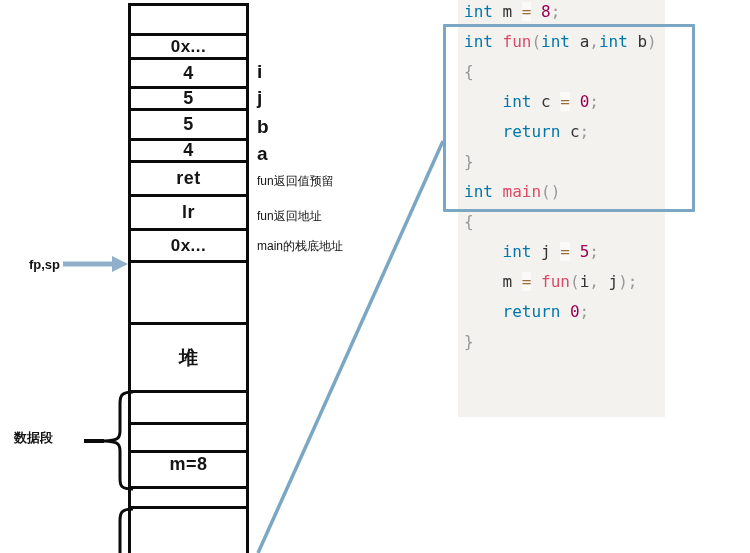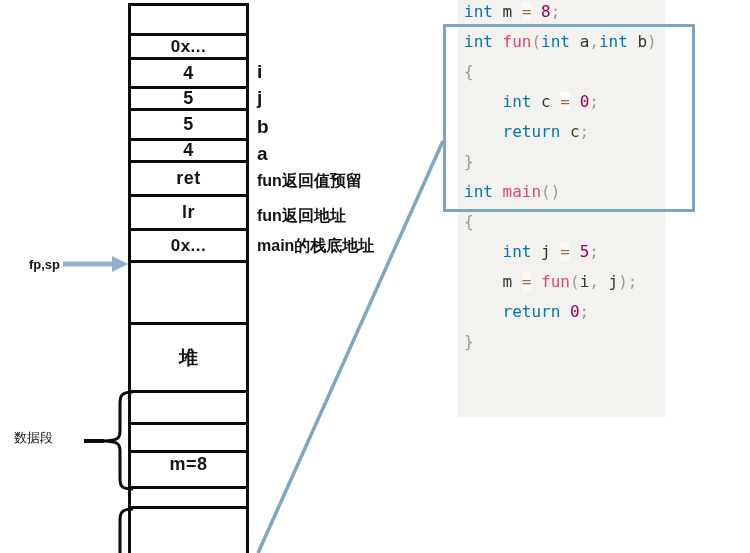--- a/index.html
+++ b/index.html
@@ -15,21 +15,21 @@
   }
   .divider{position:absolute;left:0;width:100%;height:3px;background:#0b0b0b;}
   .cell-text{
     position:absolute;left:0;width:100%;display:flex;align-items:center;justify-content:center;
     font-weight:bold;font-size:18px;color:#151515;letter-spacing:.5px;
   }
   .cell-text.cjk{font-weight:600;font-size:19px;letter-spacing:0;}
   
   .rlabel{
     position:absolute;left:257px;height:22px;display:flex;align-items:center;
-    font-size:16px;color:#131313;white-space:nowrap;font-weight:700;z-index:2;
+    font-size:12px;color:#131313;white-space:nowrap;font-weight:400;z-index:2;
   }
   .rlabel.letter{font-size:19px;font-weight:600;}
   .llabel{
     position:absolute;display:flex;align-items:center;font-weight:bold;
     font-size:13px;color:#131313;white-space:nowrap;z-index:2;
   }
   
   .code{
     position:absolute;left:458px;top:0;width:207px;height:417px;
     background:#f4f2ef;z-index:1;
@@ -90,21 +90,21 @@
 
   <div class="rlabel letter" style="top:61px">i</div>
   <div class="rlabel letter" style="top:87px">j</div>
   <div class="rlabel letter" style="top:116px">b</div>
   <div class="rlabel letter" style="top:143px">a</div>
   <div class="rlabel" style="top:170px">fun返回值预留</div>
   <div class="rlabel" style="top:235px">main的栈底地址</div>
   <div class="rlabel" style="top:205px">fun返回地址</div>
 
   <div class="llabel" style="left:8px;top:253px;width:52px;height:22px;justify-content:flex-end">fp,sp</div>
-  <div class="llabel" style="left:14px;top:427px;height:22px;font-weight:400">数据段</div>
+  <div class="llabel" style="left:14px;top:427px;height:22px;font-weight:700">数据段</div>
 
   <svg class="overlay" viewBox="0 0 750 553">
 
     <g>
       <line x1="63" y1="264" x2="113" y2="264" stroke="#8fafcb" stroke-width="5"></line>
       <polygon points="112,256 128,264 112,272" fill="#8fafcb"></polygon>
     </g>
 
     <path d="M133,392 C121,392 120,396 120,404 L120,431 C120,439 117,440.5 104,441 C117,441.5 120,443 120,451 L120,478 C120,486 121,489 133,489" fill="none" stroke="#0b0b0b" stroke-width="3"></path>
 

